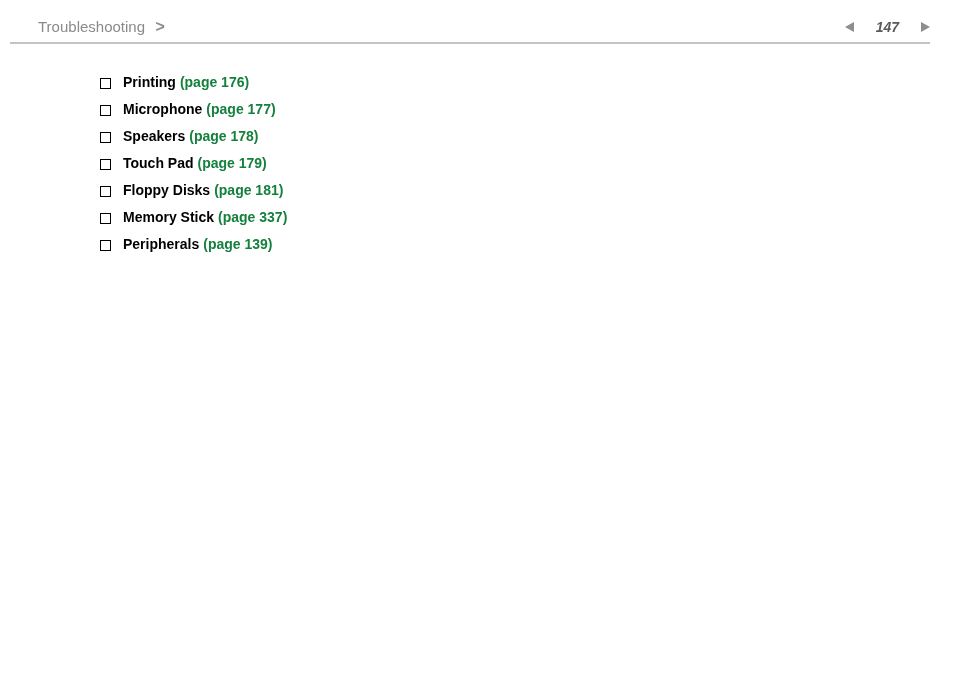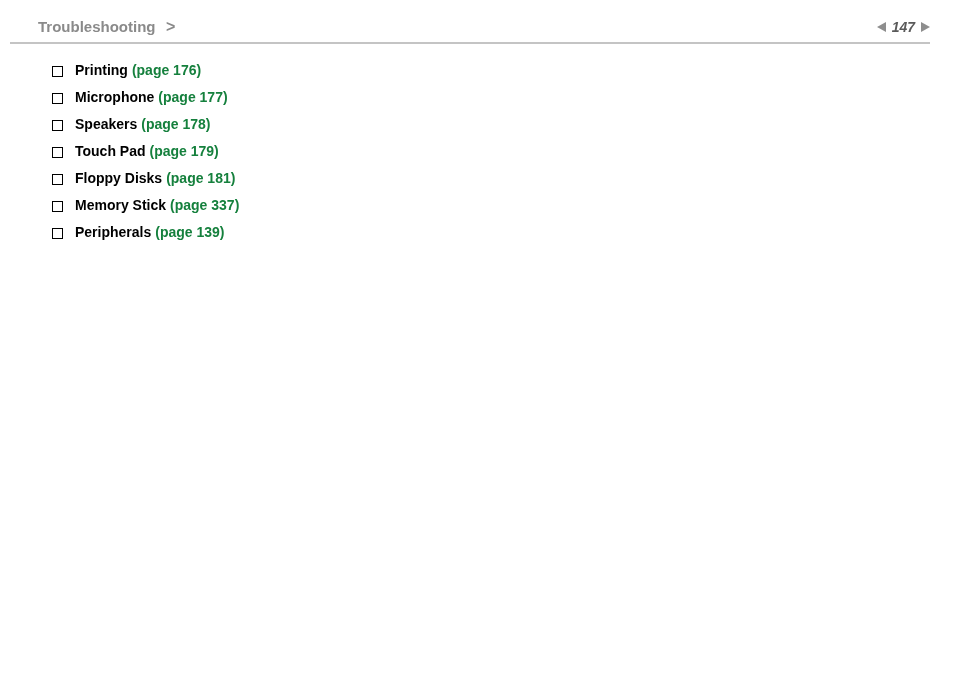--- a/index.html
+++ b/index.html
@@ -16,31 +16,31 @@
     }
     .header {
       display: flex;
       justify-content: space-between;
       align-items: center;
       padding: 18px 24px 6px 38px;
     }
     .breadcrumb {
       color: #8a8a8a;
       font-size: 15px;
-      font-weight: bold;
+      font-weight: normal;
     }
     .breadcrumb-arrow {
       color: #8a8a8a;
       font-weight: bold;
       margin-left: 6px;
     }
     .page-nav {
       display: flex;
       align-items: center;
-      gap: 6px;
+      gap: 22px;
     }
     .nav-arrow {
       width: 0;
       height: 0;
       cursor: pointer;
     }
     .nav-arrow-left {
       border-top: 5px solid transparent;
       border-bottom: 5px solid transparent;
       border-right: 9px solid #8e8e8e;
@@ -55,21 +55,22 @@
       font-size: 14px;
       font-weight: bold;
       font-style: italic;
     }
     .divider {
       height: 2px;
       background: #c4c4c4;
       margin: 0 24px 0 10px;
     }
     .content {
-      padding: 18px 0 0 52px;
+      padding: 30px 0 0 52px;
+      margin-left: 48px;
     }
     .list-item {
       display: flex;
       align-items: baseline;
       margin-bottom: 11px;
       font-size: 14px;
       font-weight: bold;
     }
     .bullet {
       width: 11px;

